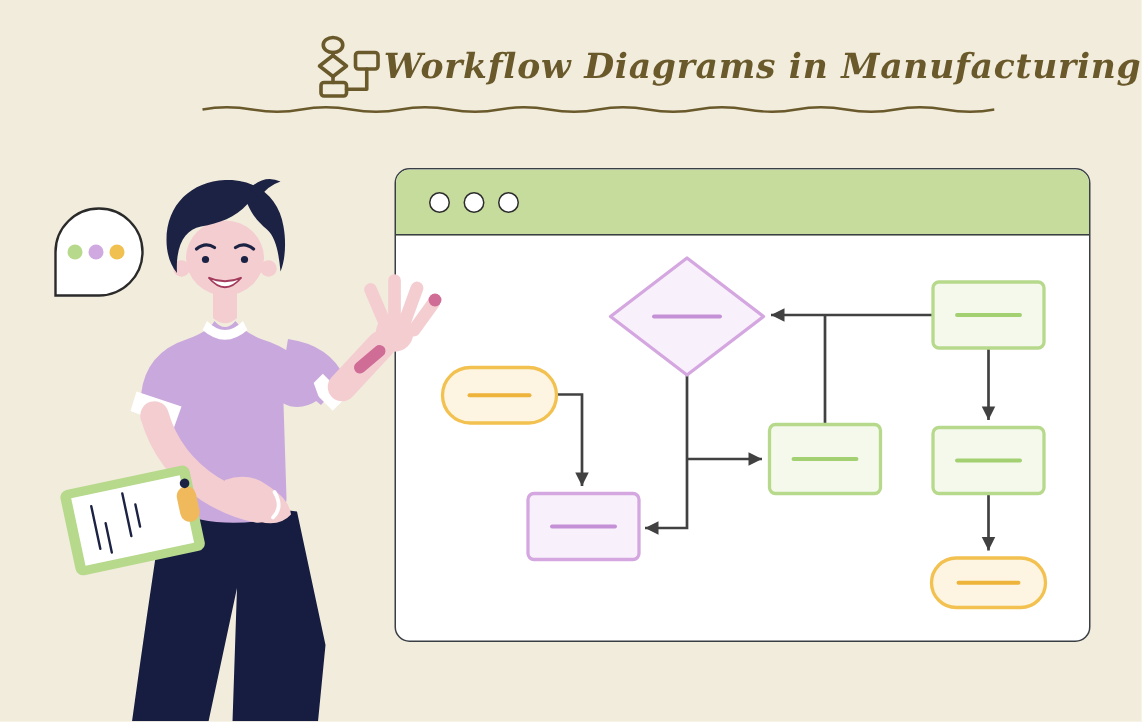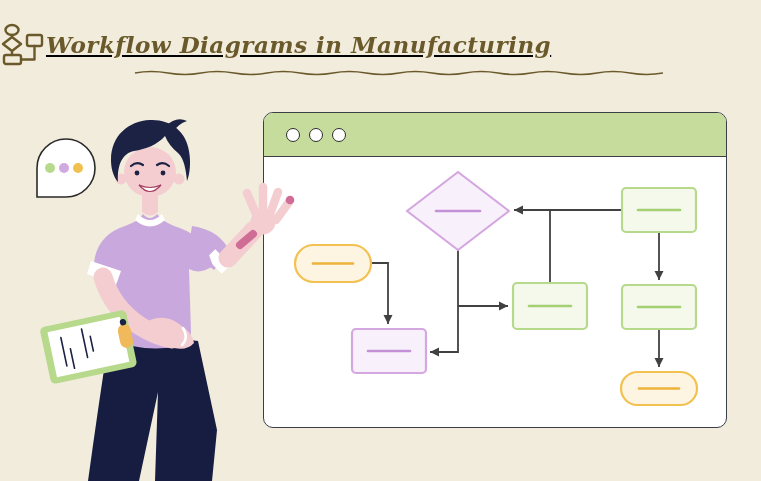--- a/index.html
+++ b/index.html
@@ -4,21 +4,21 @@
 <style>
   html,body{margin:0;padding:0;}
   body{font-family:"Liberation Sans",sans-serif;}
   .canvas{
     position:relative;width:761px;height:481px;overflow:hidden;
     background:#f2ecdc;
   }
   
   .title-row{
     position:absolute;top:22px;left:0;right:0;
-    display:flex;justify-content:flex-start;align-items:center;text-decoration:underline;
+    display:flex;justify-content:flex-end;align-items:center;
   }
   .title-text{
     font-family:"DejaVu Serif",serif;font-style:italic;font-weight:600;
     font-size:23px;letter-spacing:.5px;color:#6a592b;white-space:nowrap;
   }
   .title-underline{position:absolute;top:69px;left:133px;}
   
   .window{
     position:absolute;left:263px;top:112px;width:464px;height:316px;
     background:#ffffff;border:1.6px solid #3a3f46;border-radius:10px;

